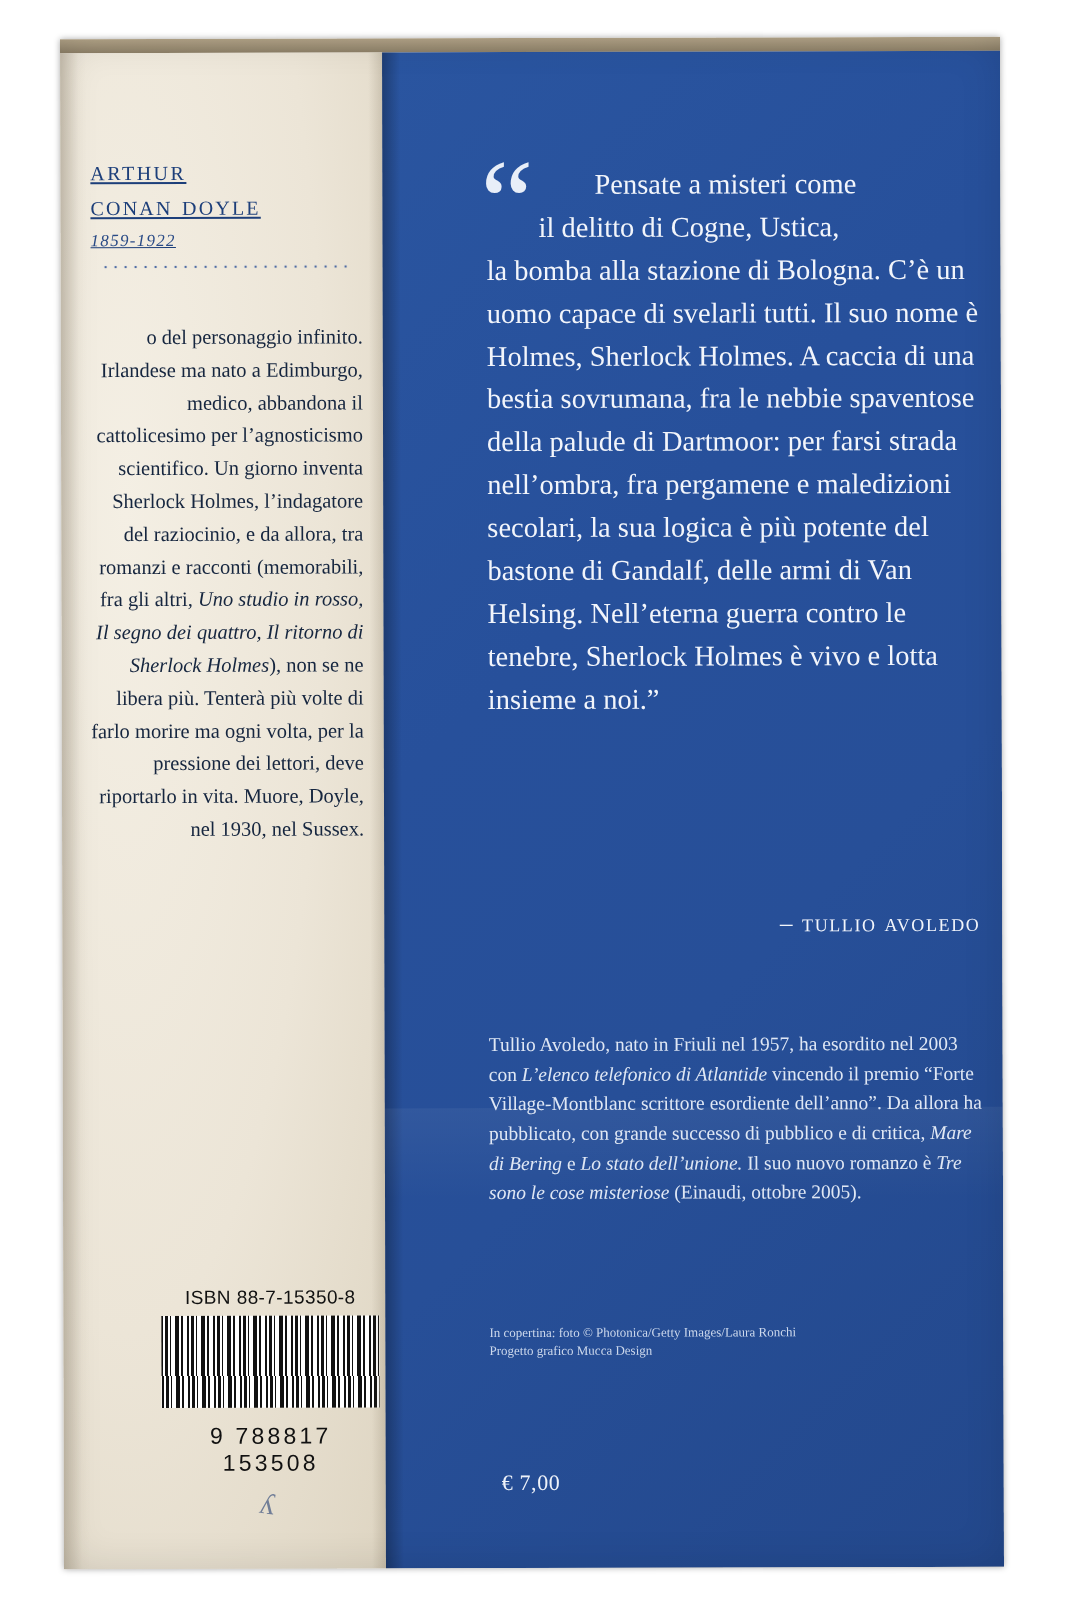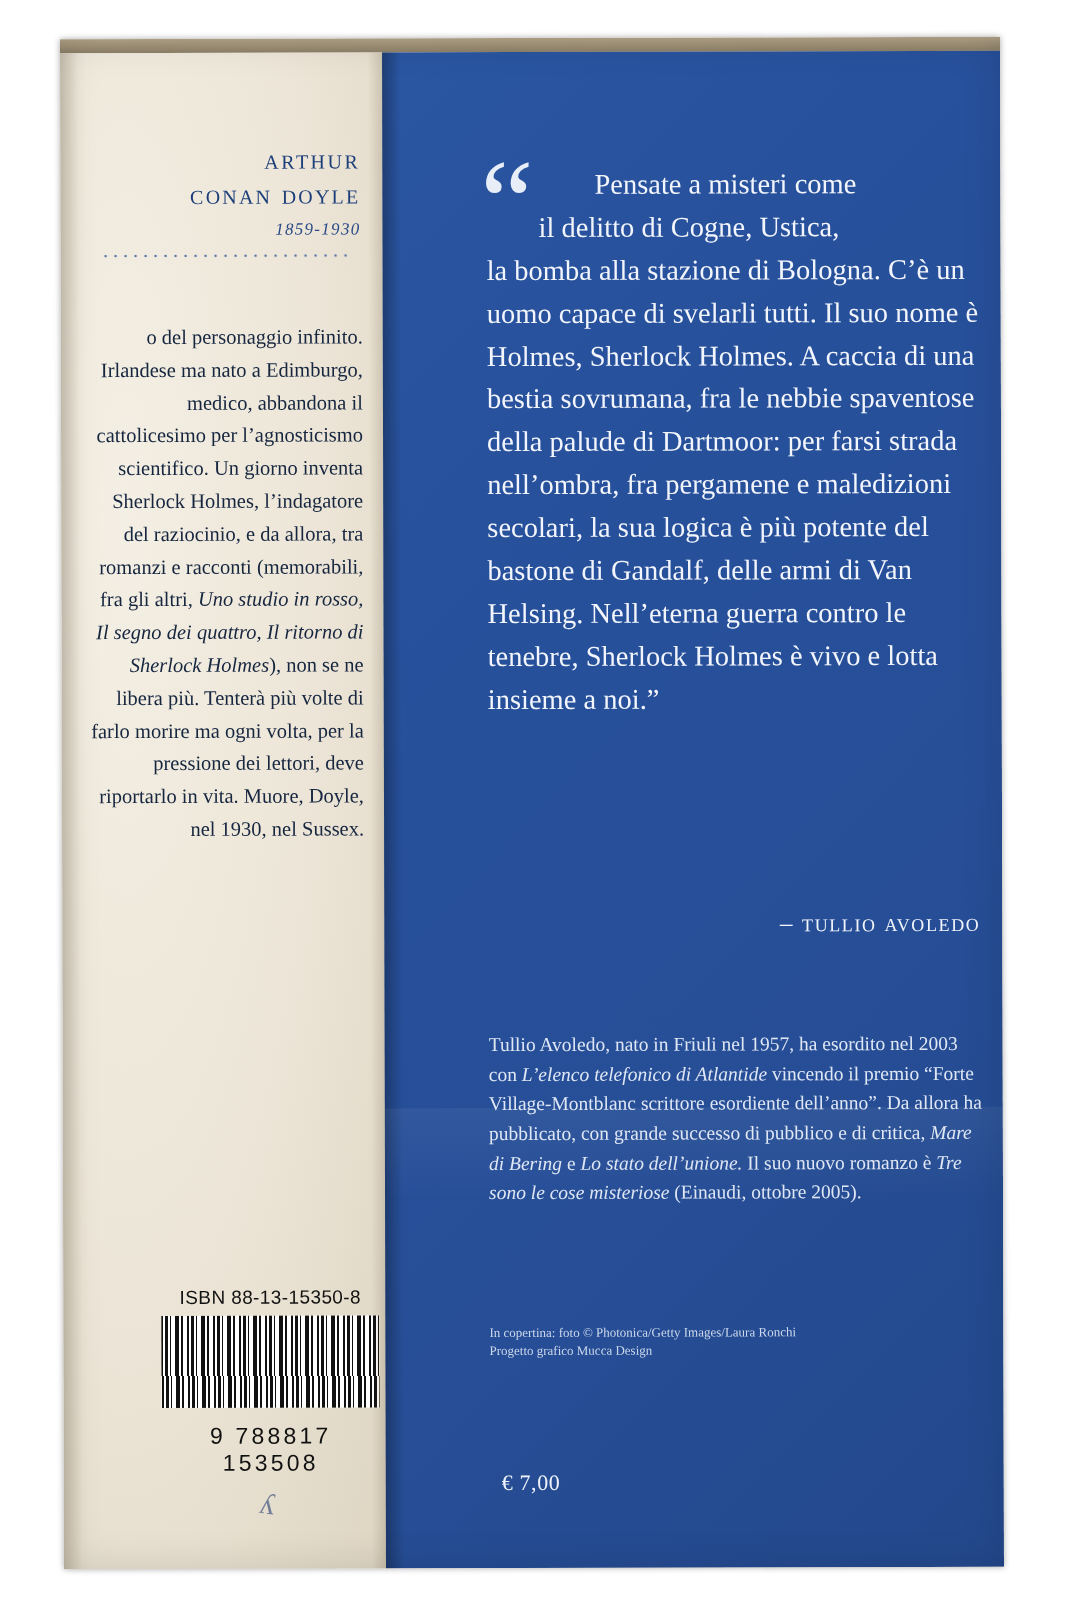--- a/index.html
+++ b/index.html
@@ -73,24 +73,25 @@
     content: "";
     position: absolute;
     left: 0; top: 0; bottom: 0; width: 18px;
     background: linear-gradient(90deg, rgba(0,0,0,0.28), rgba(0,0,0,0));
   }
 
   
   .author-block {
     position: absolute;
     left: 30px;
-    top: 89px;
+    top: 100px;
     width: 270px;
-    text-align: right;
+    text-align: left;
     color: #1d3f7a;
+    text-decoration: underline;
   }
   .author-line1 {
     font-size: 29px;
     letter-spacing: 2.5px;
     font-variant: small-caps;
     text-transform: lowercase;
     line-height: 1.22;
   }
   .author-line2 {
     font-size: 29px;
@@ -271,30 +272,30 @@
 
 <div class="book-back">
 
   <div class="top-edge"></div>
 
   <div class="left-panel">
 
     <div class="author-block">
       <div class="author-line1">Arthur</div>
       <div class="author-line2">Conan Doyle</div>
-      <div class="author-years">1859-1930</div>
+      <div class="author-years">1859-1922</div>
       <div class="dotted-rule"></div>
     </div>
 
     <div class="bio">
       <span>o del personaggio infinito. Irlandese ma nato a Edimburgo, medico, abbandona il cattolicesimo per l’agnosticismo scientifico. Un giorno inventa Sherlock Holmes, l’indagatore del raziocinio, e da allora, tra romanzi e racconti (memorabili, fra gli altri, </span><i>Uno studio in rosso,</i> <i>Il segno dei quattro, Il ritorno di Sherlock Holmes</i><span>), non se ne libera più. Tenterà più volte di farlo morire ma ogni volta, per la pressione dei lettori, deve riportarlo in vita. Muore, Doyle, nel 1930, nel Sussex.</span>
     </div>
 
     <div class="isbn-area">
-      <div class="isbn-text">ISBN 88-13-15350-8</div>
+      <div class="isbn-text">ISBN 88-7-15350-8</div>
       <div class="barcode"></div>
       <div class="barcode-digits">9 788817 153508</div>
     </div>
     <div class="pen-mark">ʎ</div>
   </div>
 
   <div class="right-panel">
 
     <div class="quote-mark">“</div>
 

